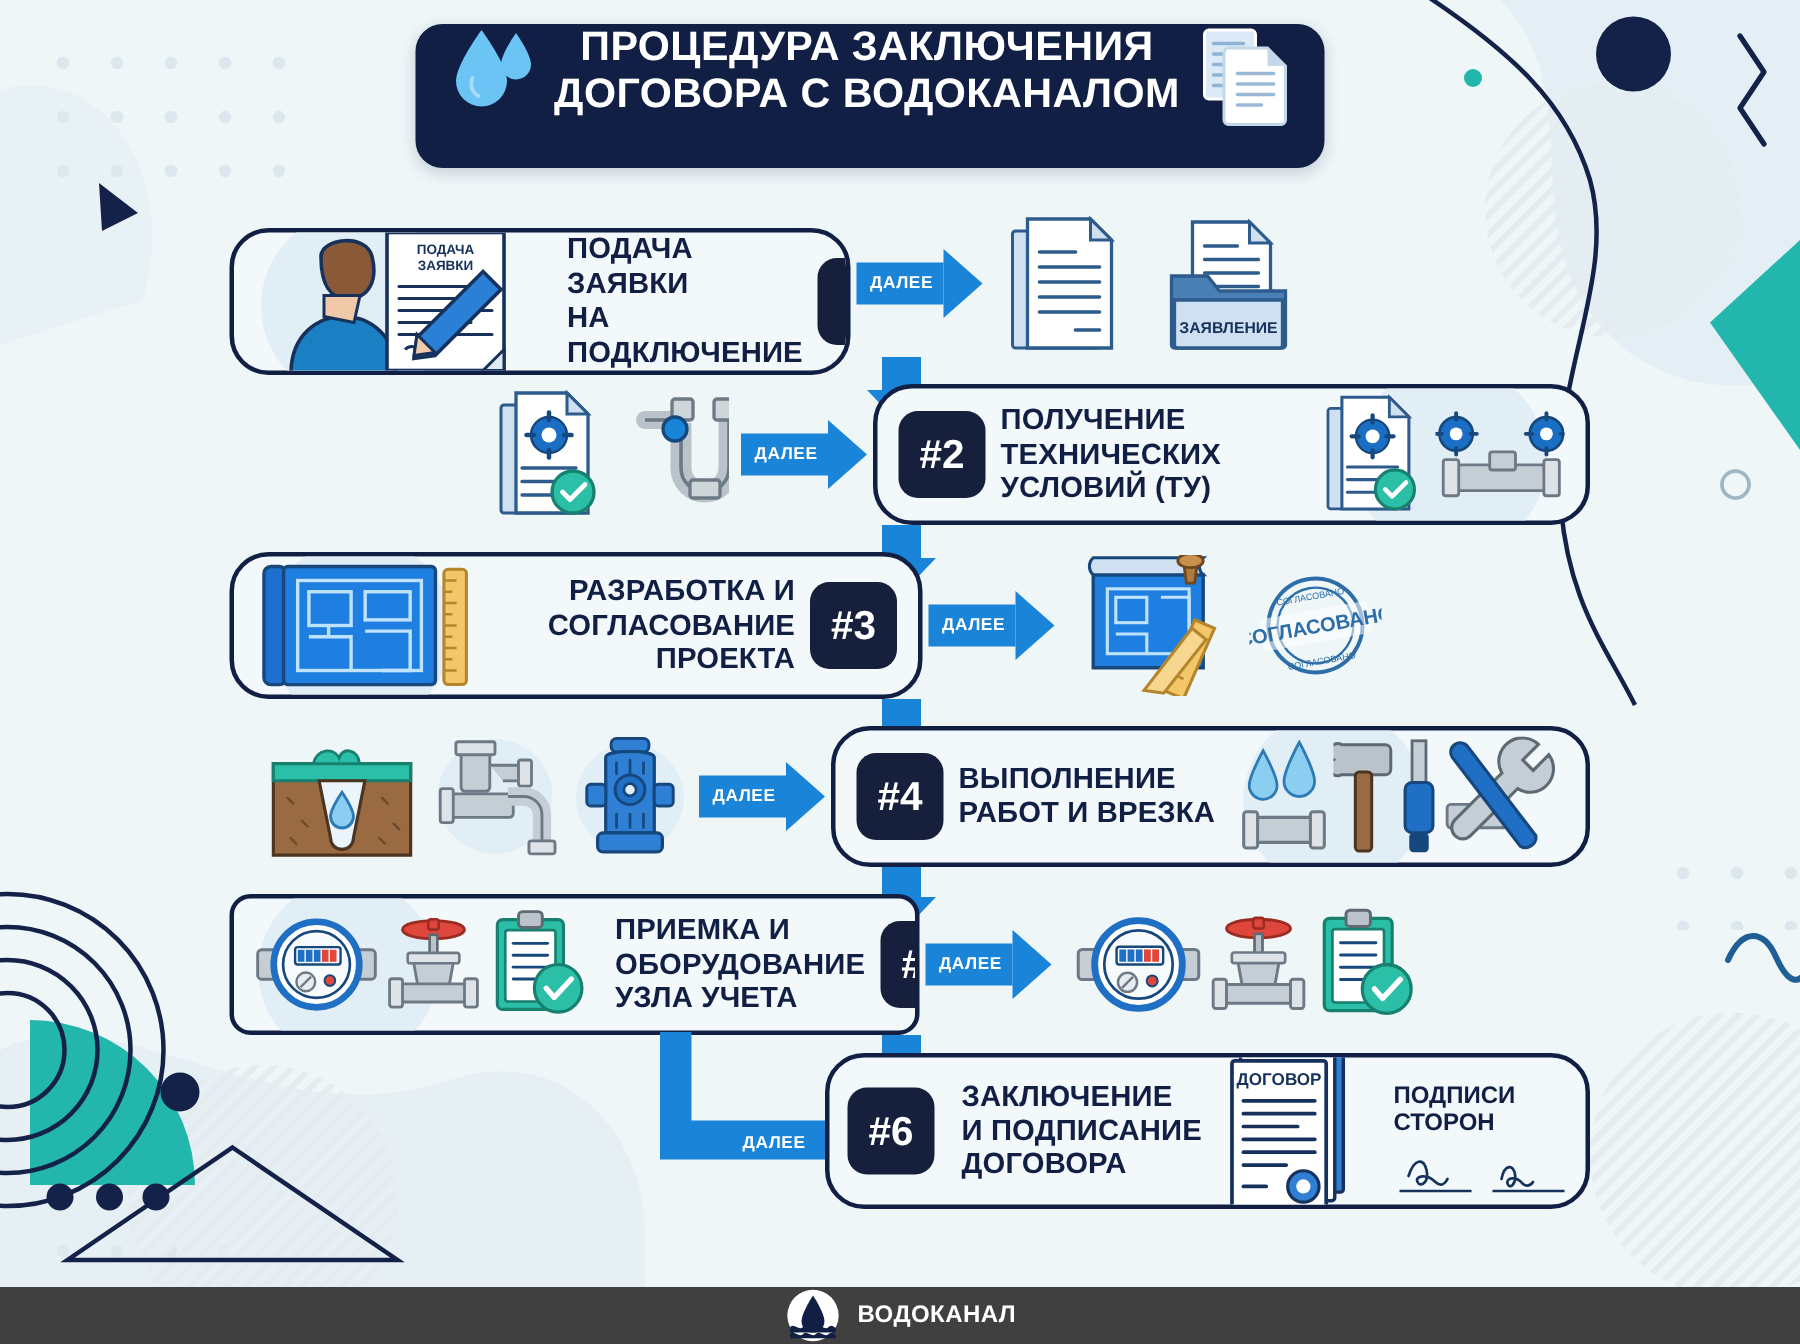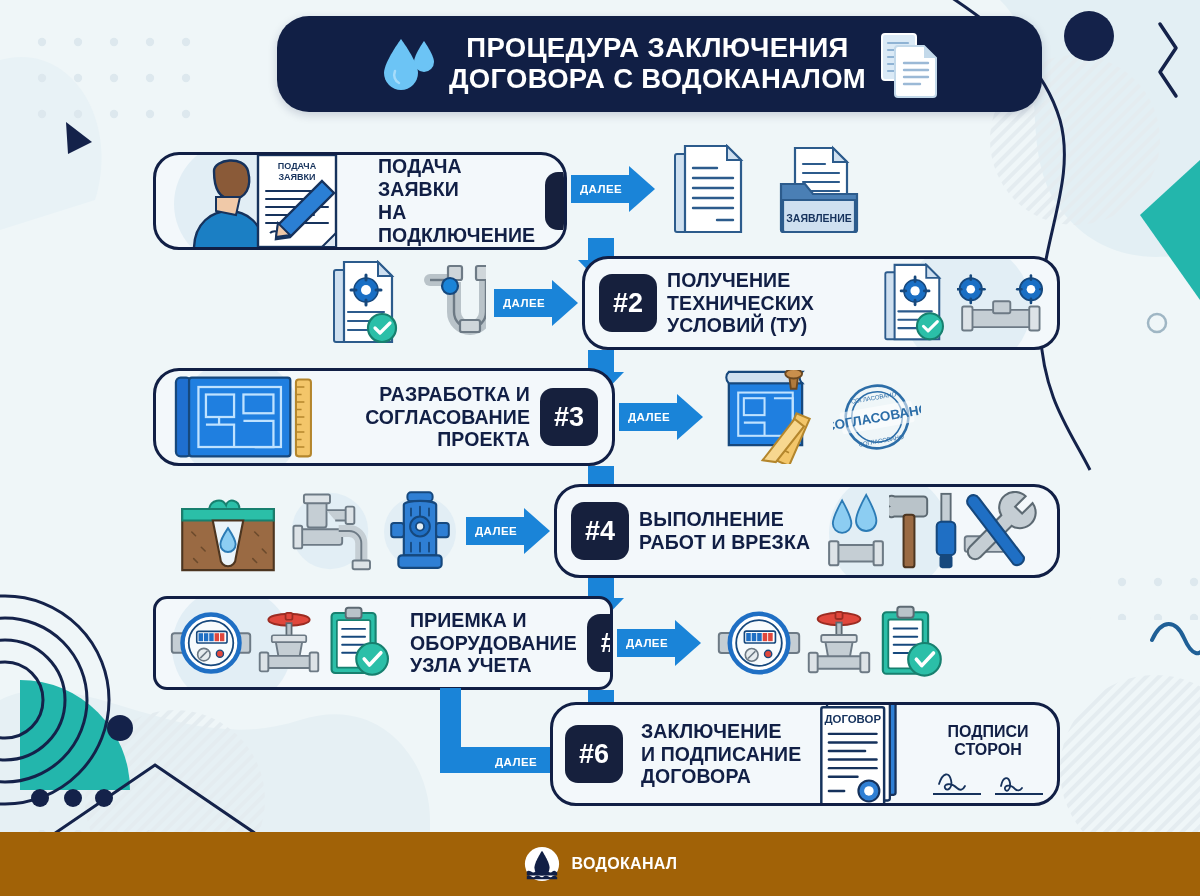--- a/index.html
+++ b/index.html
@@ -11,24 +11,24 @@
     overflow: hidden;
   }
 
   
   .bg { position: absolute; inset: 0; overflow: hidden; }
   .bg svg { position: absolute; inset: 0; }
 
   
   .header {
     position: absolute; left: 277px; top: 16px;
-    width: 765px; height: 96px;
+    width: 606px; height: 96px;
     background: #111f45;
-    border-radius: 32px;
-    display: flex; align-items: center; justify-content: center;
+    border-radius: 18px;
+    display: flex; justify-content: center;
     gap: 14px;
     padding: 0 18px;
     box-shadow: 0 3px 10px rgba(15,30,70,.18);
   }
   .header-title {
     color: #ffffff;
     font-size: 27.5px;
     font-weight: bold;
     line-height: 1.12;
     text-align: center;
@@ -115,22 +115,22 @@
     border-right: 23px solid transparent;
     border-top: 24px solid #1a84d8;
   }
 
   
   .elbow { position: absolute; }
 
   
   .footer {
     position: absolute; left: 0; bottom: 0;
-    width: 1200px; height: 64px;
-    background: #a16207;
+    width: 1200px; height: 38px;
+    background: #404040;
     display: flex; align-items: center; justify-content: center;
     gap: 26px;
     flex-direction: column;
   }
   .footer-item { display: flex; align-items: center; gap: 11px; }
   .footer-label {
     color: #ffffff; font-weight: bold; font-size: 16px;
     line-height: 1.08; white-space: pre-line; letter-spacing: .3px;
   }
   .footer-label.small { font-size: 14.5px; }
@@ -723,21 +723,21 @@
             <line x1="10" y1="53" x2="60" y2="53"></line>
           <line x1="10" y1="62" x2="48" y2="62"></line>
             <line x1="10" y1="71" x2="60" y2="71"></line>
           <line x1="10" y1="80" x2="60" y2="80"></line>
             <line x1="10" y1="89" x2="40" y2="89"></line>
           <line x1="10" y1="104" x2="26" y2="104"></line>
         </g>
         <circle cx="52" cy="104" r="11" fill="#2f7fd4" stroke="#16325c" stroke-width="2.2"></circle>
         <circle cx="52" cy="104" r="5" fill="#ffffff"></circle>
       </svg>
-      <div style="flex:0 0 auto; text-align:center; margin-left:4px;margin-top:21px;">
+      <div style="flex:0 0 auto; text-align:left; margin-left:4px;margin-top:21px;">
         <div style="color:#111f45; font-weight:bold; font-size:16px; line-height:1.1; white-space:pre-line;">ПОДПИСИ
 СТОРОН</div>
         <svg width="118" height="40" viewBox="0 0 118 40" style="margin-top:4px;">
           <path d="M10,22 c4,-12 10,-12 12,-4 c2,8 -4,12 -6,8 c-2,-4 6,-6 12,0 c3,3 6,2 8,-2" fill="none" stroke="#16325c" stroke-width="1.8" stroke-linecap="round"></path>
           <line x1="4" y1="32" x2="52" y2="32" stroke="#16325c" stroke-width="1.8"></line>
           <path d="M72,24 c2,-10 8,-10 9,-3 c1,7 -4,10 -5,6 c-1,-4 6,-5 10,0 c2,2 5,2 7,-1" fill="none" stroke="#16325c" stroke-width="1.8" stroke-linecap="round"></path>
           <line x1="66" y1="32" x2="114" y2="32" stroke="#16325c" stroke-width="1.8"></line>
         </svg>
       </div>
     </div>

